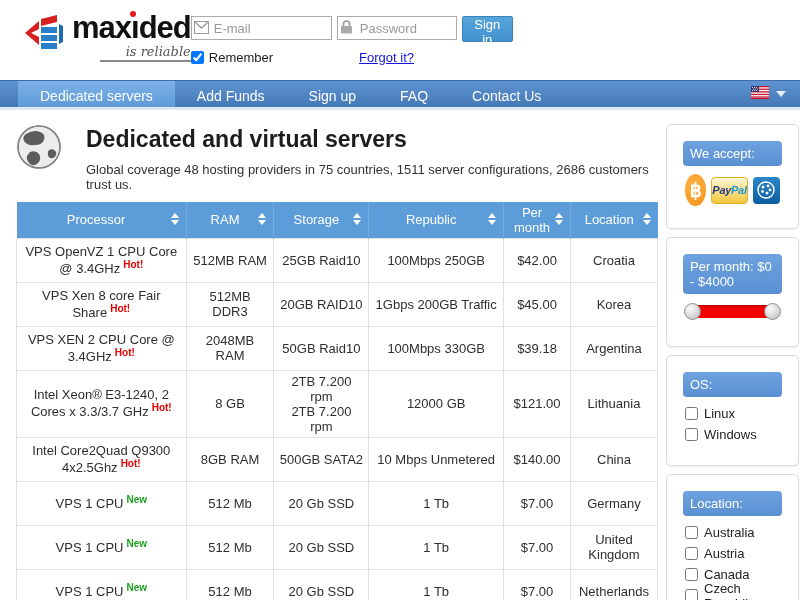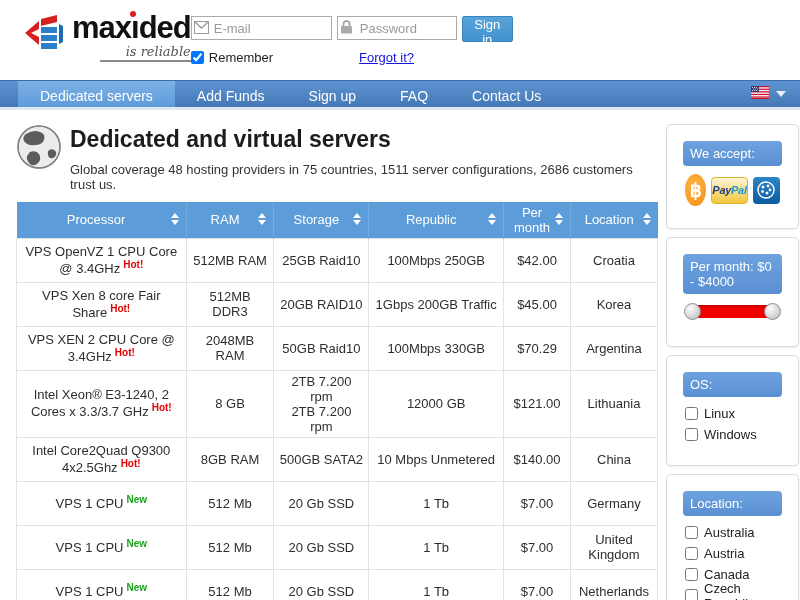--- a/index.html
+++ b/index.html
@@ -38,21 +38,21 @@
   .nav-items { display:flex; margin-left:18px; }
   .nav-item { color:#fff; font-size:14px; line-height:30px; padding:0 22px; cursor:pointer; white-space:nowrap; }
   .nav-item.active { background:linear-gradient(#7db1e7,#5e9bd9); }
   .lang { display:flex; align-items:center; gap:7px; margin-right:14px; cursor:pointer; }
   .lang .arrow { width:0; height:0; border-left:5px solid transparent; border-right:5px solid transparent;
                  border-top:6px solid #e7eff8; }
 
   
   .content { display:flex; padding:14px 0 0 16px; }
   .main { width:642px; }
-  .head-row { display:flex; gap:8px; margin-bottom:10px; }
+  .head-row { display:flex; gap:24px; margin-bottom:10px; }
   .globe { flex:0 0 46px; }
   .page-title { font-size:23px; font-weight:bold; color:#1c1c1c; margin:2px 0 9px; }
   .page-sub { font-size:13px; color:#333; }
 
   table { width:642px; border-collapse:collapse; font-size:13px; margin-top:6px; }
   thead th { background:#5b9cd9; color:#fff; font-weight:normal; font-size:13px; height:36px;
              border-right:1px solid #74abe0; position:relative; cursor:pointer; padding:0 14px 0 4px; }
   thead th:last-child { border-right:none; }
   .sort { position:absolute; right:7px; top:50%; margin-top:-7px; display:flex; flex-direction:column; gap:2px; }
   .sort i { width:0; height:0; border-left:4px solid transparent; border-right:4px solid transparent; display:block; }
@@ -250,21 +250,21 @@
             <td class="storage">20GB RAID10</td>
             <td class="">1Gbps 200GB Traffic</td>
             <td class="">$45.00</td>
             <td class="">Korea</td>
           </tr>
           <tr>
             <td><span>VPS XEN 2 CPU Core @ 3.4GHz</span><sup class="badge hot">Hot!</sup></td>
             <td class="">2048MB RAM</td>
             <td class="storage">50GB Raid10</td>
             <td class="">100Mbps 330GB</td>
-            <td class="">$70.29</td>
+            <td class="">$39.18</td>
             <td class="">Argentina</td>
           </tr>
           <tr>
             <td><span>Intel Xeon® E3-1240, 2 Cores x 3.3/3.7 GHz</span><sup class="badge hot">Hot!</sup></td>
             <td class="">8 GB</td>
             <td class="storage">2TB 7.200 rpm
 2TB 7.200 rpm</td>
             <td class="">12000 GB</td>
             <td class="">$121.00</td>
             <td class="">Lithuania</td>

